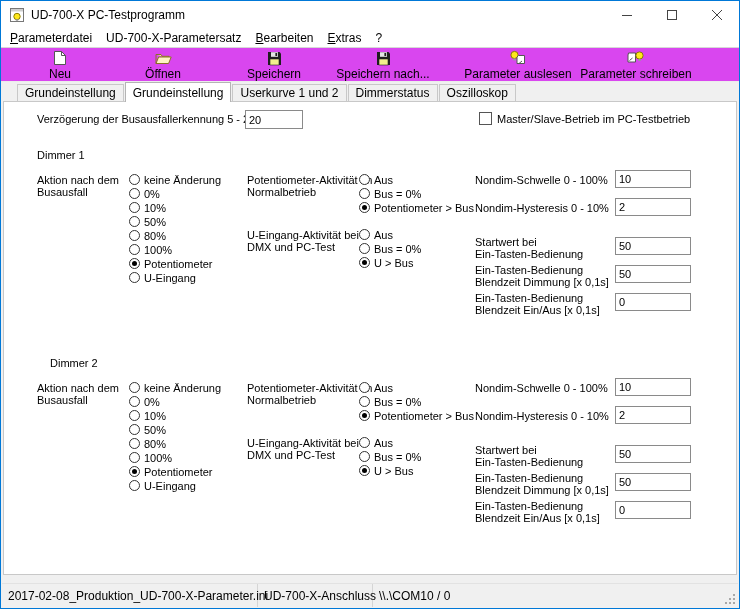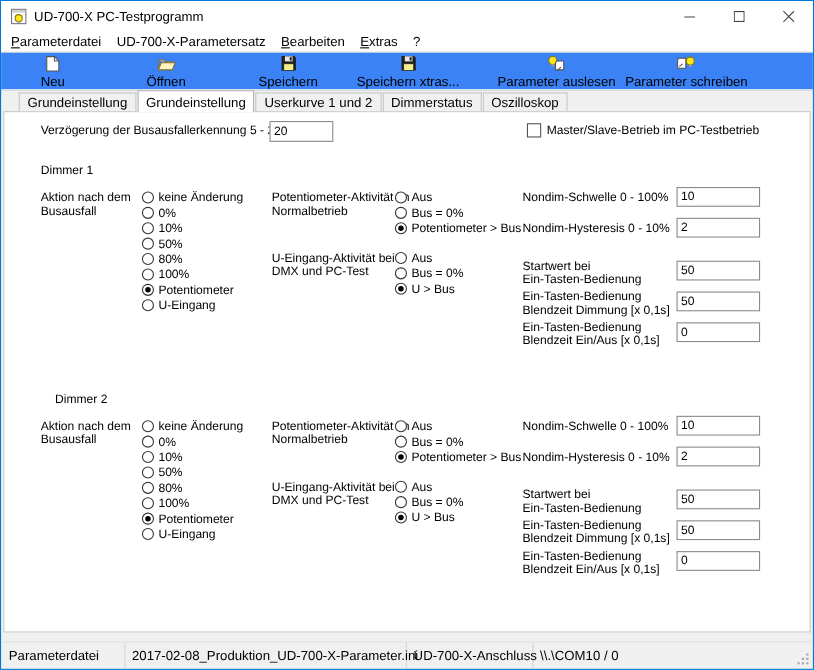--- a/index.html
+++ b/index.html
@@ -14,21 +14,21 @@
   .titlebar .title { margin-left:6px; font-size:12px; }
   .winbtns { margin-left:auto; display:flex; height:100%; }
   .winbtn { width:45px; height:100%; display:flex; align-items:center; justify-content:center; }
 
   
   .menubar { height:18px; background:#fff; display:flex; align-items:center; padding-left:2px; }
   .menu-item { padding:0 7px; height:100%; display:flex; align-items:center; font-size:12px; }
   .menubar-sep { height:1px; background:#d7d7d7; }
 
   
-  .toolbar { height:34px; background:#3b82f6; display:flex; align-items:center; padding-left:2px; border-bottom:1px solid #ececec;}
+  .toolbar { height:34px; background:#d946ef; display:flex; align-items:flex-end; padding-left:14px; border-bottom:1px solid #ececec;}
   .tbtn { display:flex; flex-direction:column; align-items:center; justify-content:center; padding-top:1px; }
   .tbtn .ticon { height:16px; display:flex; align-items:center; justify-content:center; }
   .tbtn .tlabel { font-size:12px; margin-top:1px; white-space:nowrap; }
   .tsep { width:1px; background:#c8c8c8; margin:3px 10px; }
 
   
   .tabstrip { height:19px; display:flex; align-items:flex-end; padding-left:16px; position:relative; z-index:2; }
   .tab { border:1px solid #c8c8c8; border-bottom:none; background:#f0f0f0; padding:0 7px; height:17px; display:flex; align-items:center; font-size:12px; margin-right:1px; }
   .tab.active { background:#fff; height:20px; margin-bottom:-1px; border-color:#b4b4b4; position:relative; z-index:3; }
 
@@ -128,21 +128,21 @@
     </div>
     <div class="tbtn" style="width:112px">
       <span class="ticon">
         <svg width="15" height="15" viewBox="0 0 15 15">
             <path d="M1 1 h11.5 L14 2.5 V14 H1 z" fill="#1f1f1f"></path>
             <rect x="4" y="1.2" width="7" height="4.6" fill="#e6e6e6"></rect>
             <rect x="8.4" y="2" width="1.8" height="3" fill="#1f1f1f"></rect>
             <rect x="3" y="8" width="9" height="6" fill="#f2ee8d" stroke="#1f1f1f" stroke-width="0.6"></rect>
           </svg>
       </span>
-      <span class="tlabel">Speichern xtras...</span>
+      <span class="tlabel">Speichern nach...</span>
     </div>
     <div class="tsep"></div>
     <div class="tbtn" style="width:116px">
       <span class="ticon">
         <svg width="18" height="16" viewBox="0 0 18 16">
             <circle cx="5.5" cy="5" r="3.6" fill="#ffe81a" stroke="#8b7d00"></circle>
             <rect x="4.3" y="8.4" width="2.4" height="2" fill="#9a9a9a"></rect>
             <path d="M9.5 5.5 h6 v8 h-7.5 v-6.5 z" fill="#fff" stroke="#555"></path>
             <path d="M10 13.5 l3-2.5" stroke="#555" fill="none"></path>
           </svg>
@@ -381,21 +381,20 @@
       <div class="abs two-line" style="left:438px; top:146px;">
         <div>Ein-Tasten-Bedienung</div>
         <div>Blendzeit Ein/Aus [x 0,1s]</div>
       </div>
       <input class="tinput" style="left: 578px; top: 147px; width: 76px; height: 18px;" value="0">
     </div>
 
   </div>
 
   <div class="statusbar">
-    <div class="seg" style="width:112px">Parameterdatei</div>
     <div class="seg" style="width:256px">2017-02-08_Produktion_UD-700-X-Parameter.ini</div>
     <div class="seg" style="width:115px">UD-700-X-Anschluss</div>
     <div class="seg">\\.\COM10 / 0</div>
     <svg class="grip" width="13" height="13">
       <rect x="9" y="1" width="2" height="2" fill="#a8a8a8"></rect>
       <rect x="9" y="5" width="2" height="2" fill="#a8a8a8"></rect>
       <rect x="5" y="5" width="2" height="2" fill="#a8a8a8"></rect>
       <rect x="9" y="9" width="2" height="2" fill="#a8a8a8"></rect>
       <rect x="5" y="9" width="2" height="2" fill="#a8a8a8"></rect>
       <rect x="1" y="9" width="2" height="2" fill="#a8a8a8"></rect>

